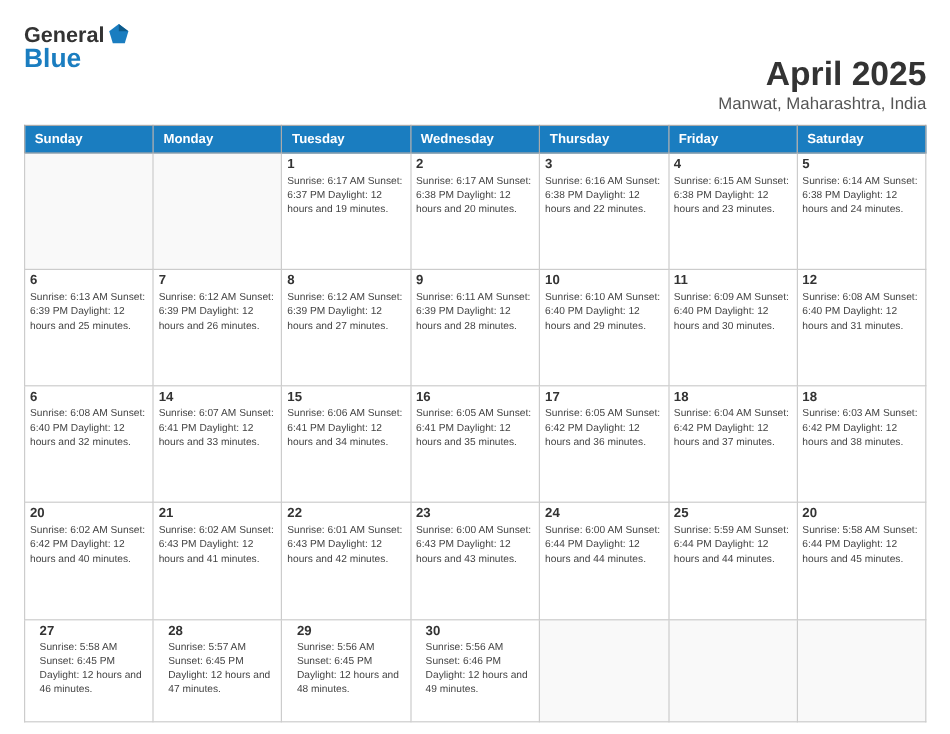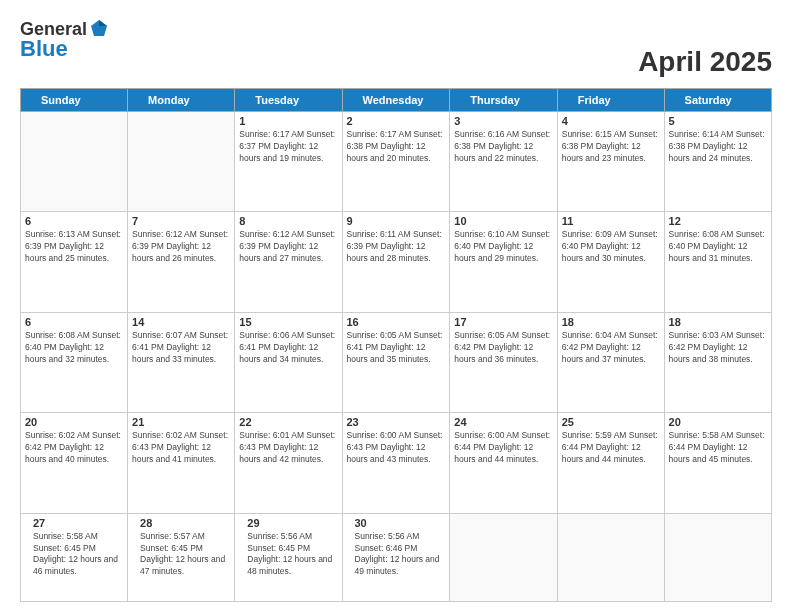--- a/index.html
+++ b/index.html
@@ -60,21 +60,21 @@
     .calendar {
       width: 100%;
       border-collapse: collapse;
       flex: 1;
     }
     .calendar th {
       background-color: #1a7dc0;
       color: #fff;
       font-size: 11px;
       font-weight: bold;
-      padding: 5px 20px;
+      padding: 5px 8px;
       text-align: left;
       border: 1px solid #aaa;
     }
     .calendar td {
       vertical-align: top;
       border: 1px solid #ccc;
       padding: 3px 4px;
       font-size: 9px;
       color: #333;
       width: 108px;
@@ -112,20 +112,21 @@
           <svg class="logo-icon" viewBox="0 0 20 20">
             <polygon points="10,2 18,8 15,18 5,18 2,8" fill="#1a7dc0"></polygon>
             <polygon points="10,2 18,8 10,8" fill="#0d5a8a"></polygon>
           </svg>
         </div>
         <span class="logo-text-blue">Blue</span>
       </div>
     </div>
     <div class="title-block">
       <div class="title-month">April 2025</div>
+      <div class="title-location">Manwat, Maharashtra, India</div>
     </div>
   </div>
 
   <table class="calendar">
     <thead>
       <tr>
         <th>Sunday</th>
         <th>Monday</th>
         <th>Tuesday</th>
         <th>Wednesday</th>

